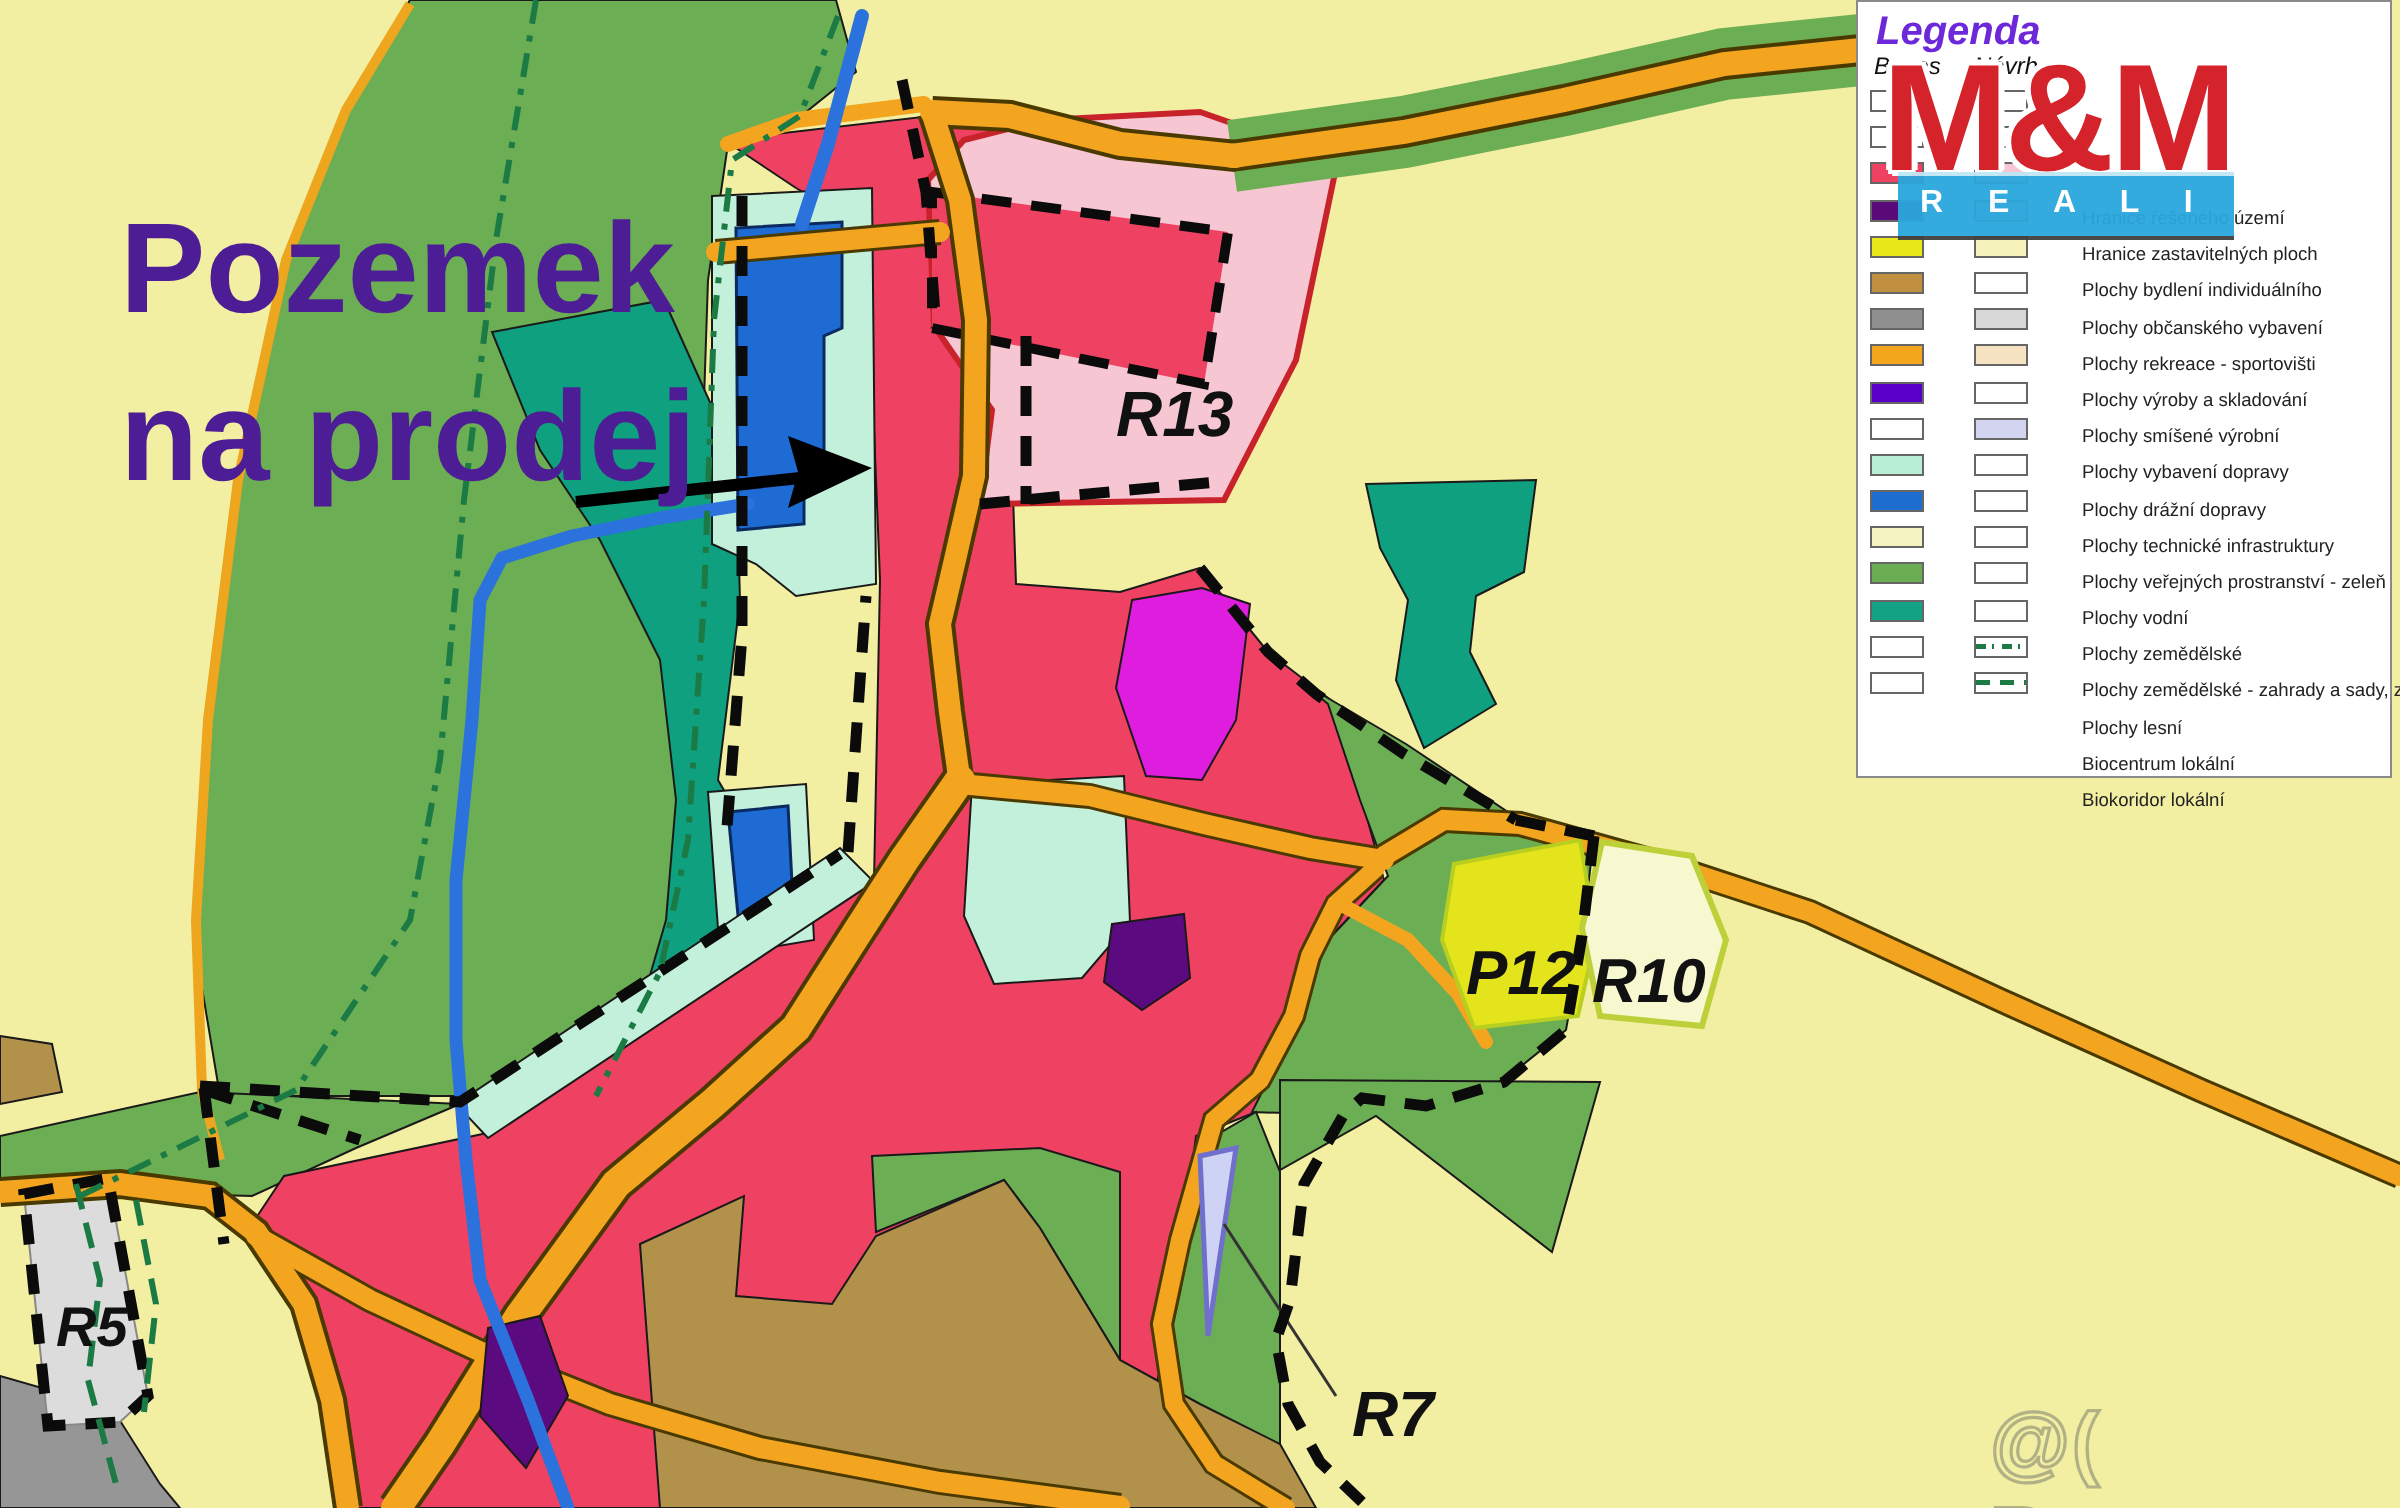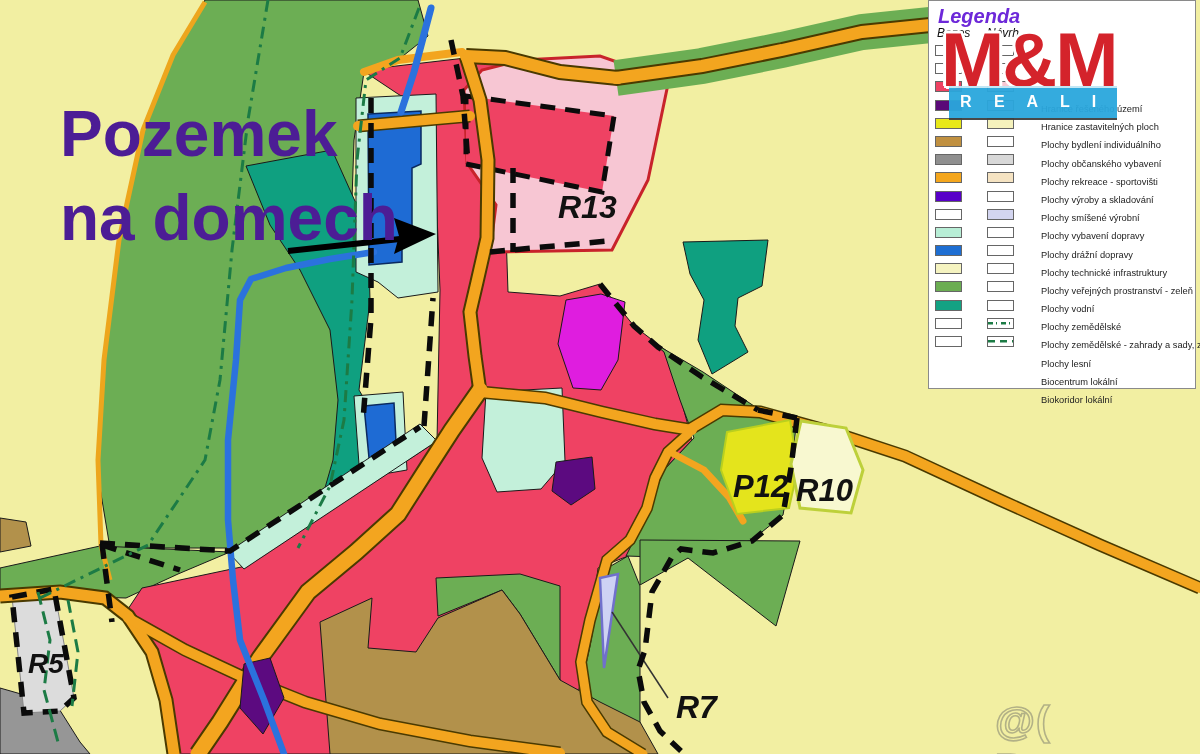--- a/index.html
+++ b/index.html
@@ -256,18 +256,18 @@
 
 <div id="logo">
   <div id="logo-mm">M&amp;M</div>
   <div id="logo-bar">
     <div id="logo-reality">R E A L I T Y</div>
   </div>
 </div>
 
 <div id="annot">
   <div>Pozemek</div>
-  <div>na domech</div>
+  <div>na prodej</div>
 </div>
 
 <div id="wm">@( Bazos.cz</div>
 
 </div>
 
 </body></html>

